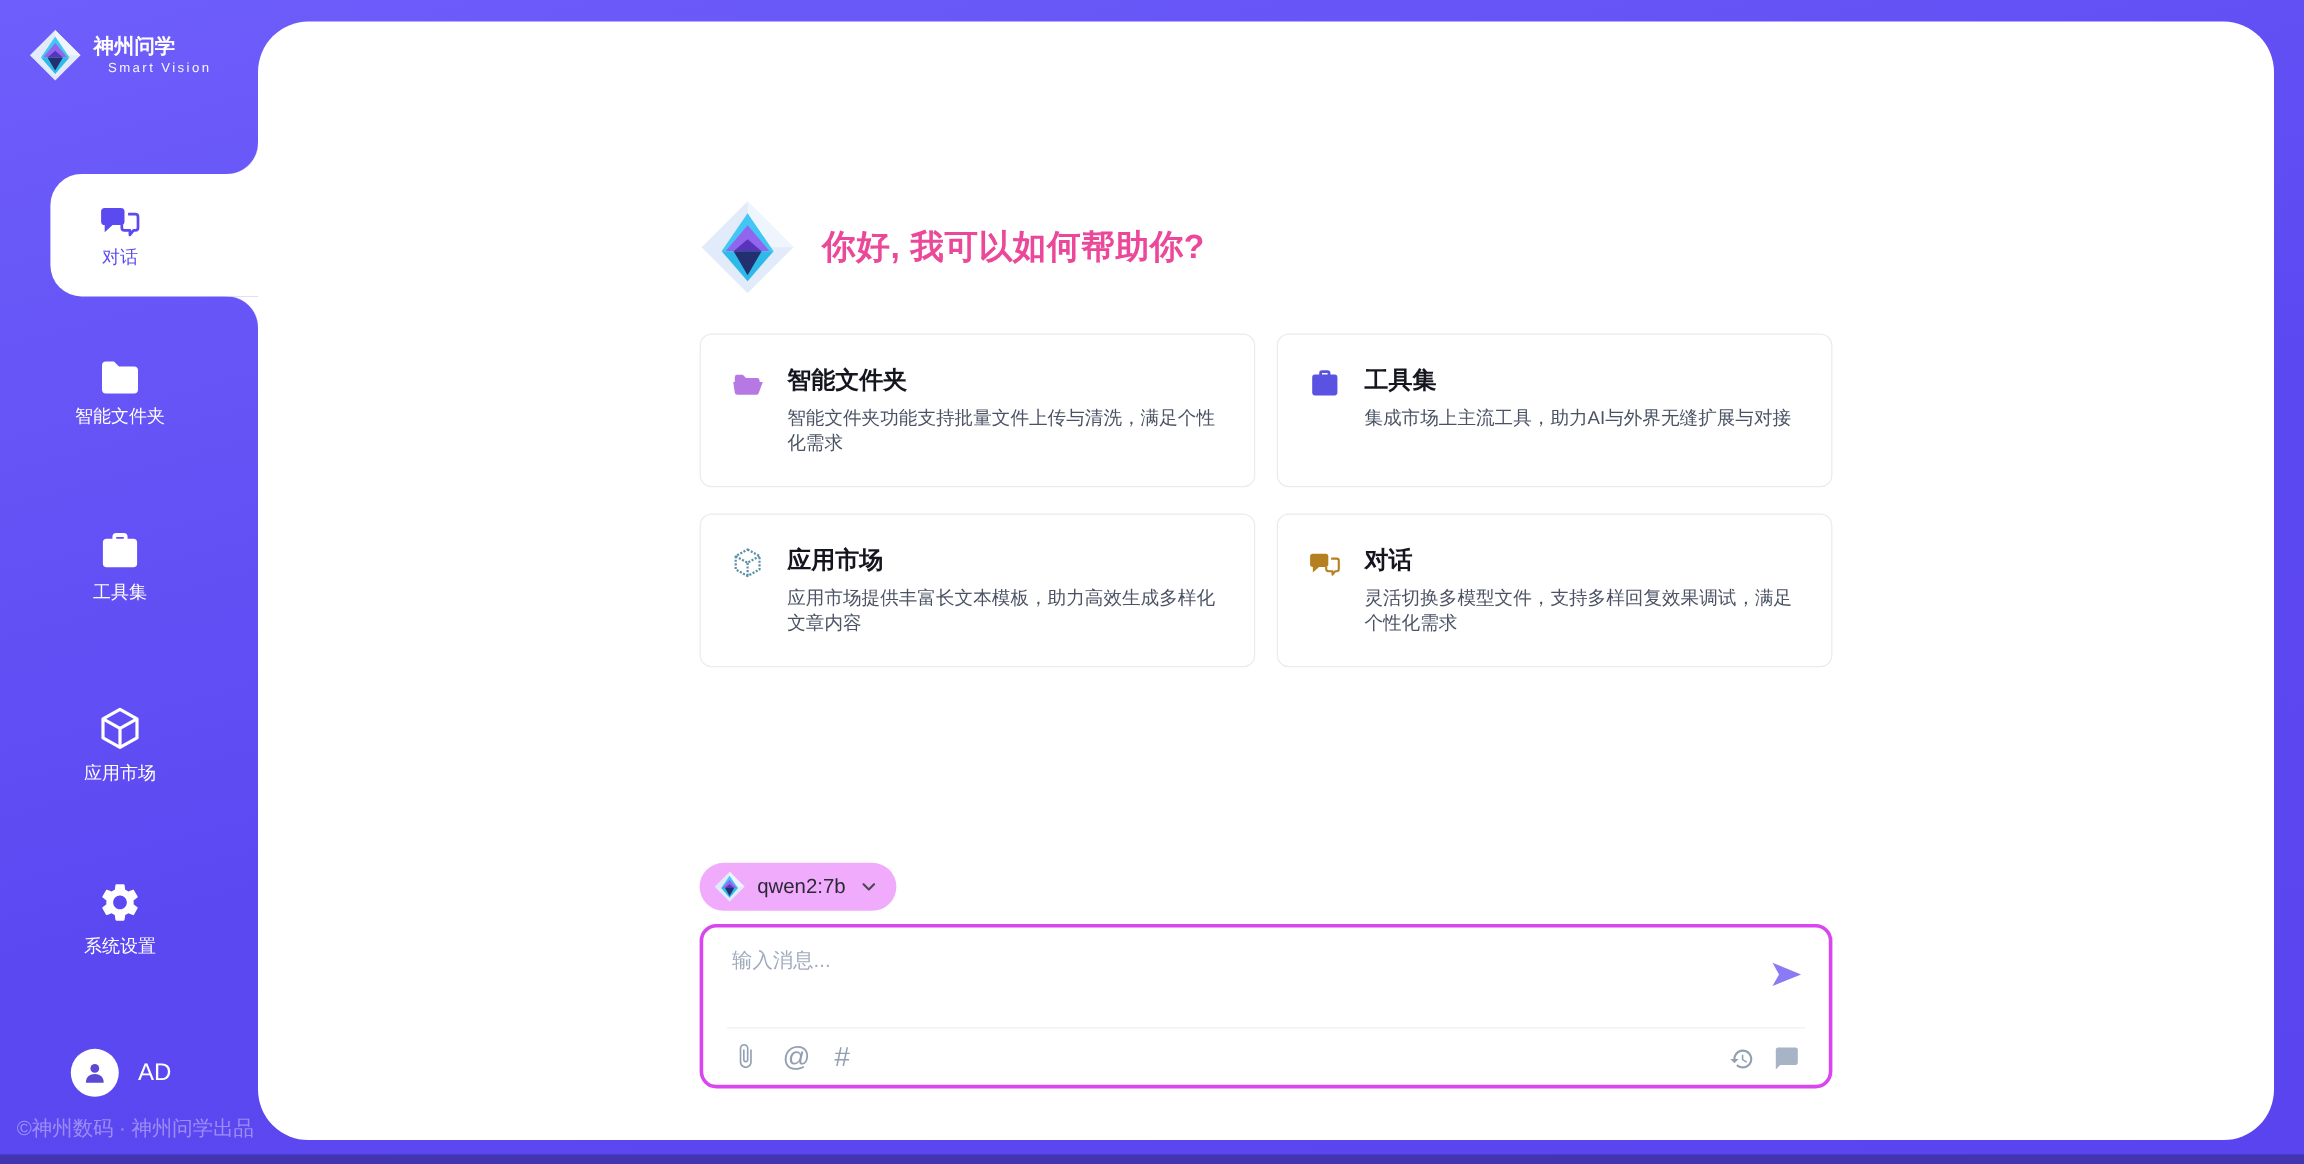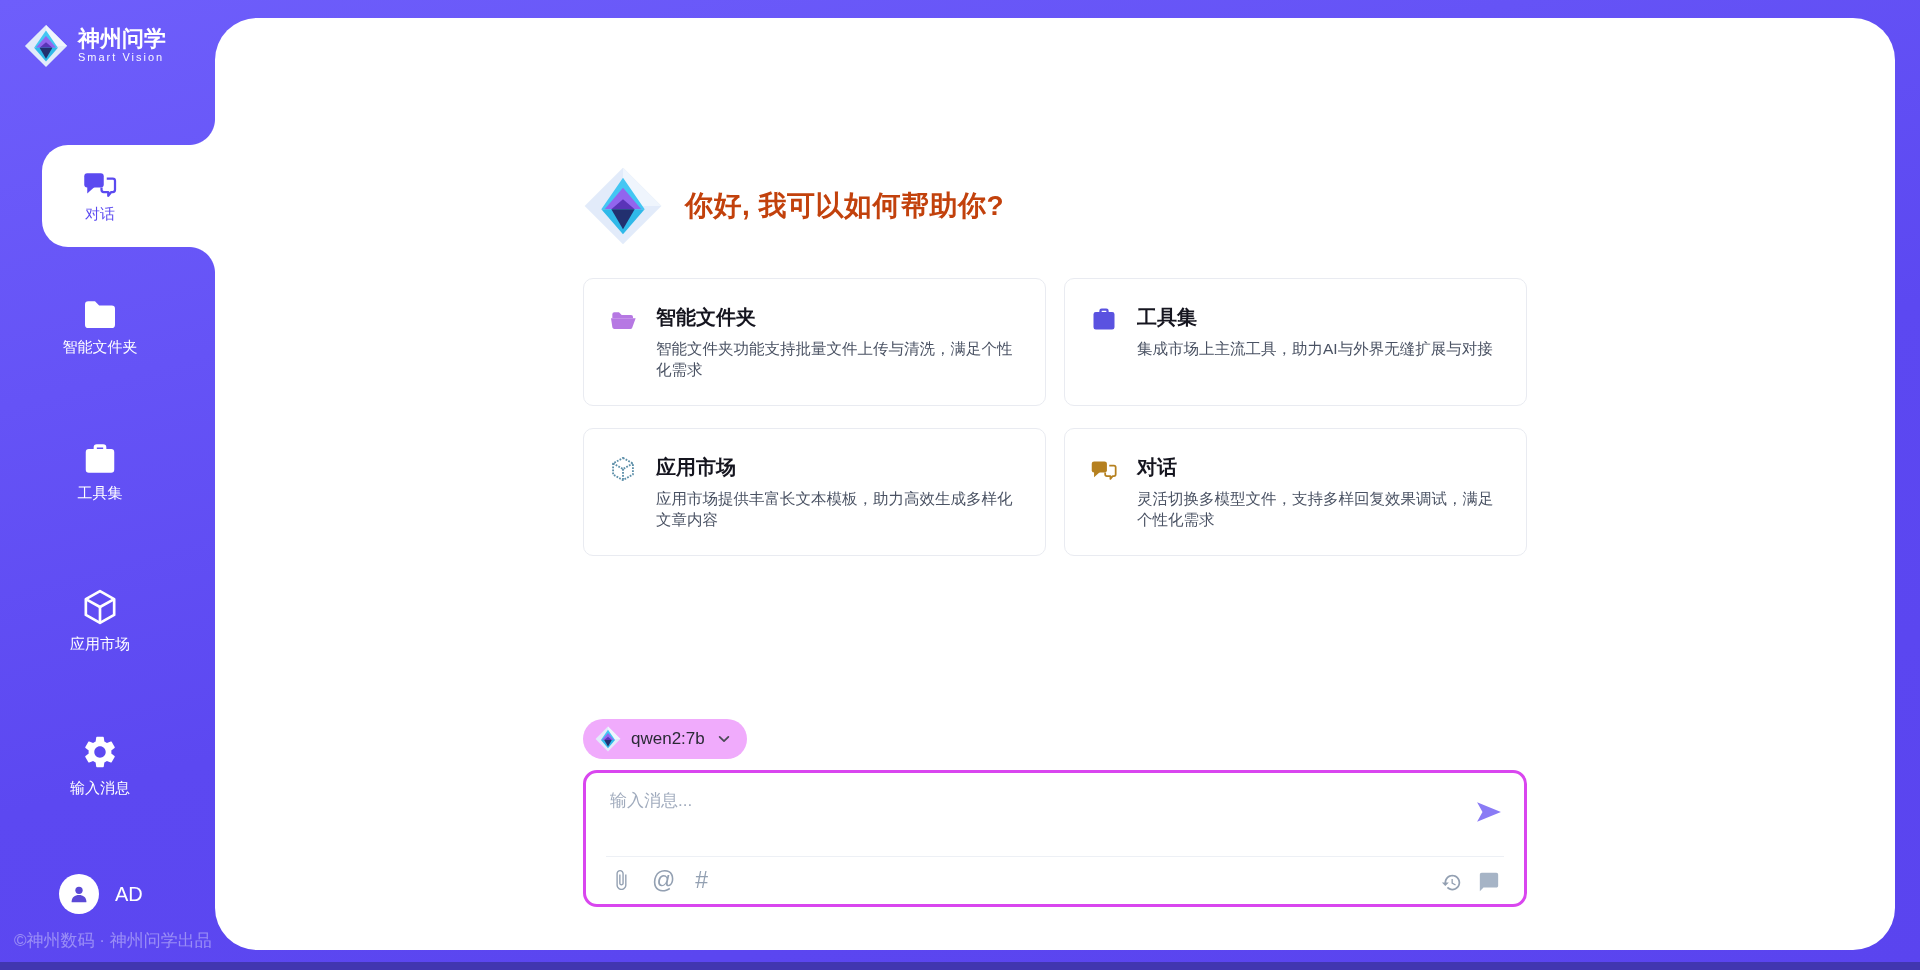--- a/index.html
+++ b/index.html
@@ -15,22 +15,22 @@
   
   .main-panel {
     position:absolute; left:215px; top:18px; width:1680px; height:932px;
     background:#fff; border-radius:42px;
   }
 
   
   .sidebar { position:absolute; left:0; top:0; width:215px; height:100%; }
   .brand { position:absolute; left:24px; top:24px; display:flex; align-items:center; gap:10px; }
   .brand-gem { width:44px; height:44px; }
-  .brand-name { font-size:22px; font-weight:bold; color:#fff; line-height:20px; }
-  .brand-sub { font-size:11px; color:rgba(255,255,255,.95); letter-spacing:2px; margin-top:2px; }
+  .brand-name { font-size:17px; font-weight:bold; color:#fff; line-height:20px; }
+  .brand-sub { font-size:11px; color:rgba(255,255,255,.95); letter-spacing:2px; margin-top:2px;margin-left:12px; }
 
   .nav-tab {
     position:absolute; left:42px; top:145px; width:173px; height:102px;
     background:#fff; border-radius:26px 0 0 26px;
   }
   .nav-tab::before {
     content:""; position:absolute; right:0; top:-26px; width:26px; height:26px;
     background:radial-gradient(circle at 0 0, rgba(0,0,0,0) 25.5px, #fff 26.5px);
   }
   .nav-tab::after {
@@ -57,21 +57,21 @@
             display:flex; align-items:center; justify-content:center; }
   .avatar svg { width:22px; height:22px; color:#5b49d6; }
   .user-name { font-size:20px; color:#fff;text-align:right; }
   .copyright { position:absolute; left:14px; top:929px; font-size:17px; color:rgba(255,255,255,.38); }
 
   
   .content { position:relative; margin:0 auto; padding-top:147px; width:944px; height:100%; }
 
   .greeting { display:flex; align-items:center; gap:22px; height:82px; margin-bottom:31px; }
   .greeting-gem { width:80px; height:82px; }
-  .greeting-text { font-size:28px; font-weight:bold; color:#c2410c; margin:0; letter-spacing:.5px; }
+  .greeting-text { font-size:28px; font-weight:bold; color:#ec4899; margin:0; letter-spacing:.5px; }
 
   .cards { display:grid; grid-template-columns:463px 463px; gap:22px 18px; }
   .card {
     height:128px; background:#fff; border:1px solid #e9ebf1; border-radius:10px;
     padding:26px 20px 0 25px; display:flex; align-items:flex-start; gap:19px; cursor:pointer;
   }
   .card-icon { width:28px; height:28px; flex:none; margin-top:0; }
   .card-title { font-size:20px; font-weight:bold; color:#15151f; margin:0; line-height:24px; }
   .card-desc { font-size:15.5px; color:#4a5263; line-height:21px; margin:9px 0 0; }
   .c-folder { color:#b678e3; } .c-brief { color:#5a52e0; }
@@ -303,21 +303,21 @@
     <svg viewBox="0 0 48 48" width="40" height="40">
         <use href="#cube"></use>
       </svg>
     <span class="nav-label">应用市场</span>
   </div>
 
   <div class="nav-item ni-4">
     <svg viewBox="0 0 24 24" width="38" height="38">
         <use href="#gear"></use>
       </svg>
-    <span class="nav-label">输入消息</span>
+    <span class="nav-label">系统设置</span>
   </div>
 
   <div class="user-row">
     <div class="avatar">
       <svg viewBox="0 0 24 24">
           <use href="#person"></use>
         </svg>
     </div>
     <span class="user-name">AD</span>
   </div>

